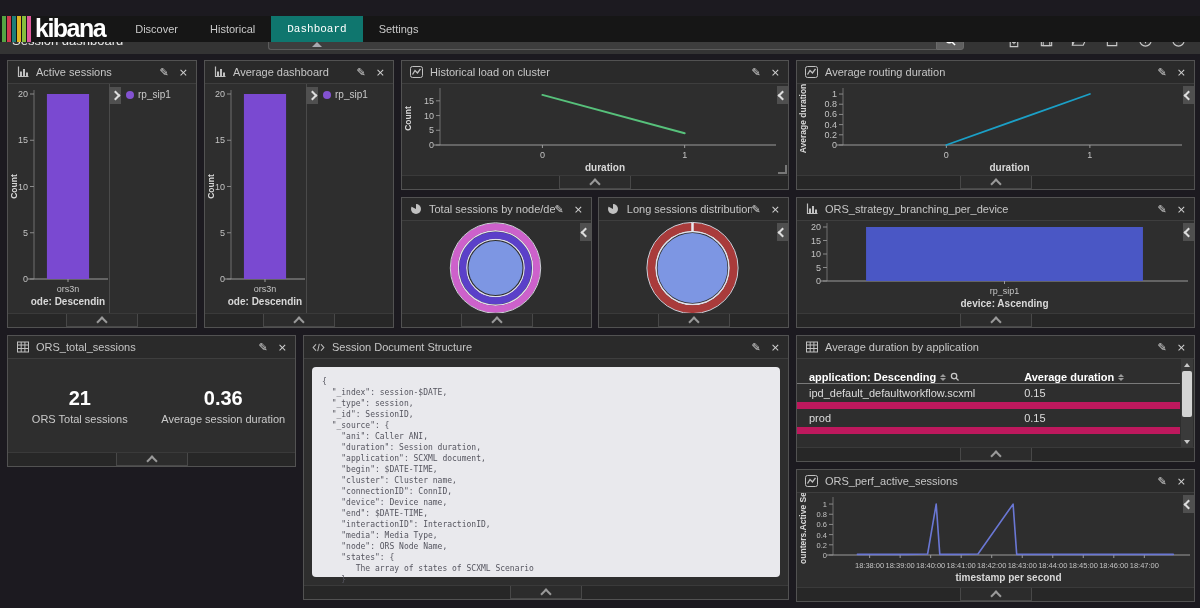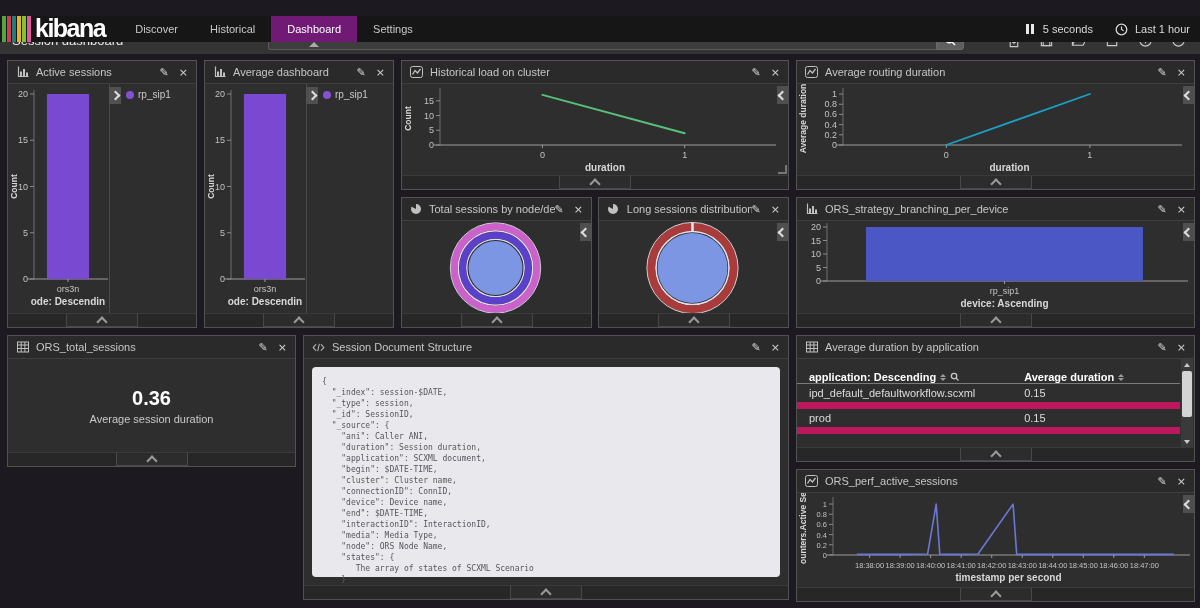--- a/index.html
+++ b/index.html
@@ -6,21 +6,21 @@
   body{width:1200px;height:608px;position:relative;overflow:hidden;background:#1c1a20;
        font-family:"Liberation Sans",sans-serif;-webkit-font-smoothing:antialiased;}
   
   .navbar{position:absolute;left:0;top:16px;width:1200px;height:26px;background:#161616;display:flex;align-items:stretch;z-index:4;}
   .logo{display:flex;align-items:stretch;padding-left:2px;}
   .stripes{display:flex;align-items:stretch;gap:1px;margin-right:4px;}
   .stripes span{width:4px;height:26px;display:block;}
   .logo-text{color:#fff;font-weight:bold;font-size:25px;line-height:25px;letter-spacing:-1.5px;}
   .tabs{display:flex;margin-left:14px;}
   .tab{position:relative;color:#c9c9c9;font-size:11px;line-height:26px;padding:0 16px;cursor:pointer;}
-  .tab.active{background:#701a75;color:#fff;}
+  .tab.active{background:#0f766e;color:#fff;font-family:Liberation Mono, monospace;}
   .tab.active::after{content:"";position:absolute;left:50%;margin-left:-5px;top:26px;width:0;height:0;
       border-left:5px solid transparent;border-right:5px solid transparent;border-bottom:5px solid #a9a9b0;z-index:6;}
   .nav-right{margin-left:auto;display:flex;align-items:center;gap:7px;padding-right:10px;color:#d8d8d8;font-size:11px;}
   .pause{display:flex;gap:2px;margin-right:2px;}
   .pause i{width:3px;height:10px;background:#e8e8e8;display:block;}
   .nav-sp{width:8px;}
   
   .querybar{position:absolute;left:0;top:26px;width:1200px;height:28px;background:#343434;display:flex;align-items:center;z-index:3;}
   .dash-title{color:#e8e8e8;font-size:13px;padding:0 12px;width:268px;box-sizing:border-box;}
   .searchwrap{display:flex;align-items:center;height:20px;}
@@ -96,35 +96,20 @@
         <span style="background: rgb(223, 90, 155);"></span>
       </div>
     <span class="logo-text">kibana</span>
   </div>
   <nav class="tabs">
       <div class="tab">Discover</div>
       <div class="tab">Historical</div>
       <div class="tab active">Dashboard</div>
       <div class="tab">Settings</div>
     </nav>
-  <div class="nav-right">
-    <span class="pause">
-        <i></i>
-        <i></i>
-      </span>
-    <span>5 seconds</span>
-    <span class="nav-sp"></span>
-    <span style="display:flex">
-      <svg width="13" height="13" viewBox="0 0 14 14">
-          <circle cx="7" cy="7" r="5.7" fill="none" stroke="#d8d8d8" stroke-width="1.4"></circle>
-          <path d="M7 3.8 V7 L9.3 8.3" fill="none" stroke="#d8d8d8" stroke-width="1.3"></path>
-        </svg>
-    </span>
-    <span>Last 1 hour</span>
-  </div>
 </header>
 
 <div class="querybar">
   <span class="dash-title">Session dashboard</span>
   <div class="searchwrap">
     <input class="qinput" value="*" style="">
     <button class="search-btn">
       <svg width="13" height="13" viewBox="0 0 16 16">
           <circle cx="6.5" cy="6.5" r="4.3" fill="none" stroke="#fff" stroke-width="1.8"></circle>
           <line x1="9.8" y1="9.8" x2="13.6" y2="13.6" stroke="#fff" stroke-width="1.8"></line>
@@ -507,20 +492,24 @@
         </span>
       <span class="ptitle">ORS_total_sessions</span>
       <span class="pacts">
           <span class="pa">✎</span>
           <span class="pa">×</span>
         </span>
     </div>
     <div class="pbody">
       <div class="metrics">
           <div class="metric">
+            <div class="mval">21</div>
+            <div class="mlab">ORS Total sessions</div>
+          </div>
+          <div class="metric">
             <div class="mval">0.36</div>
             <div class="mlab">Average session duration</div>
           </div>
         </div>
     </div>
     <div class="pfoot">
         <span class="ftab">
           <i class="chev chev-up"></i>
         </span>
       </div>

